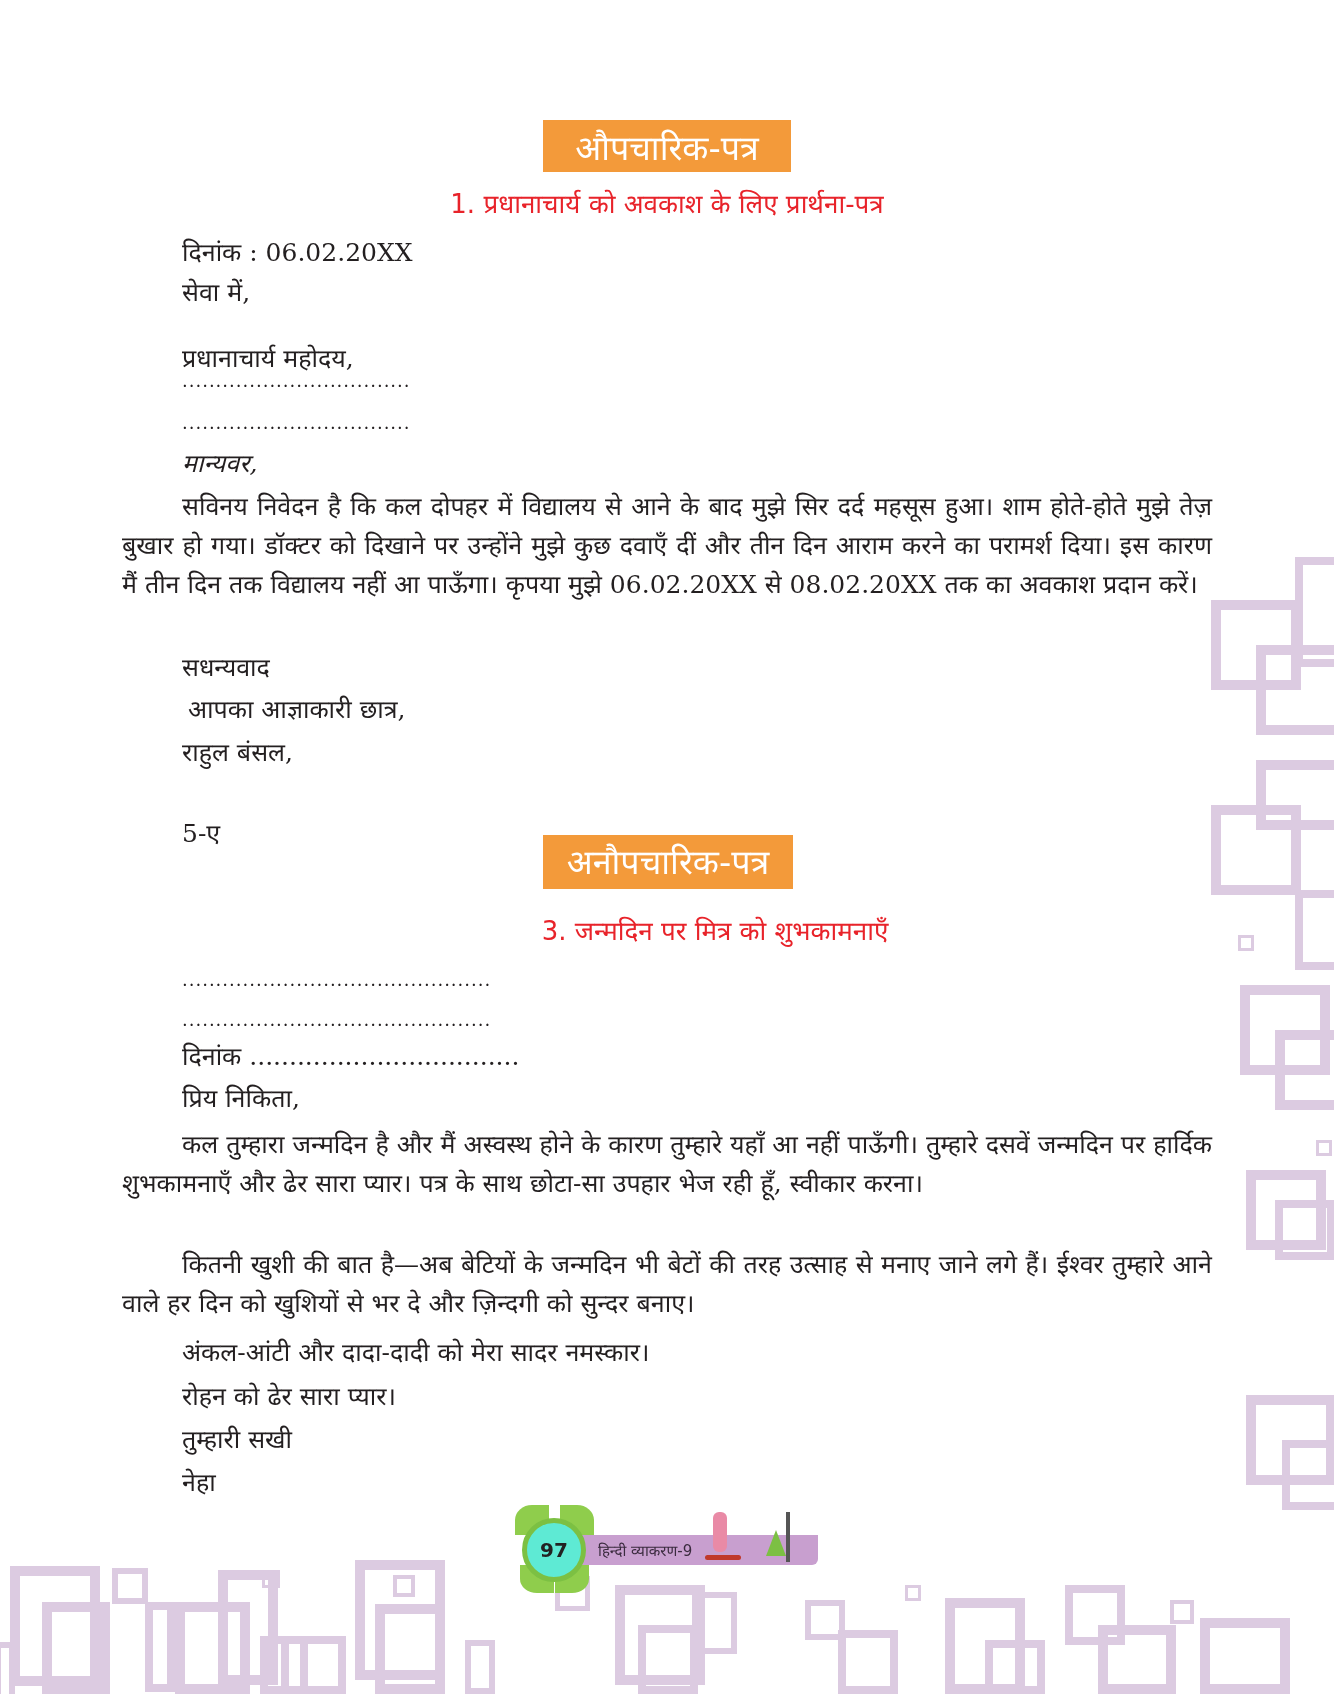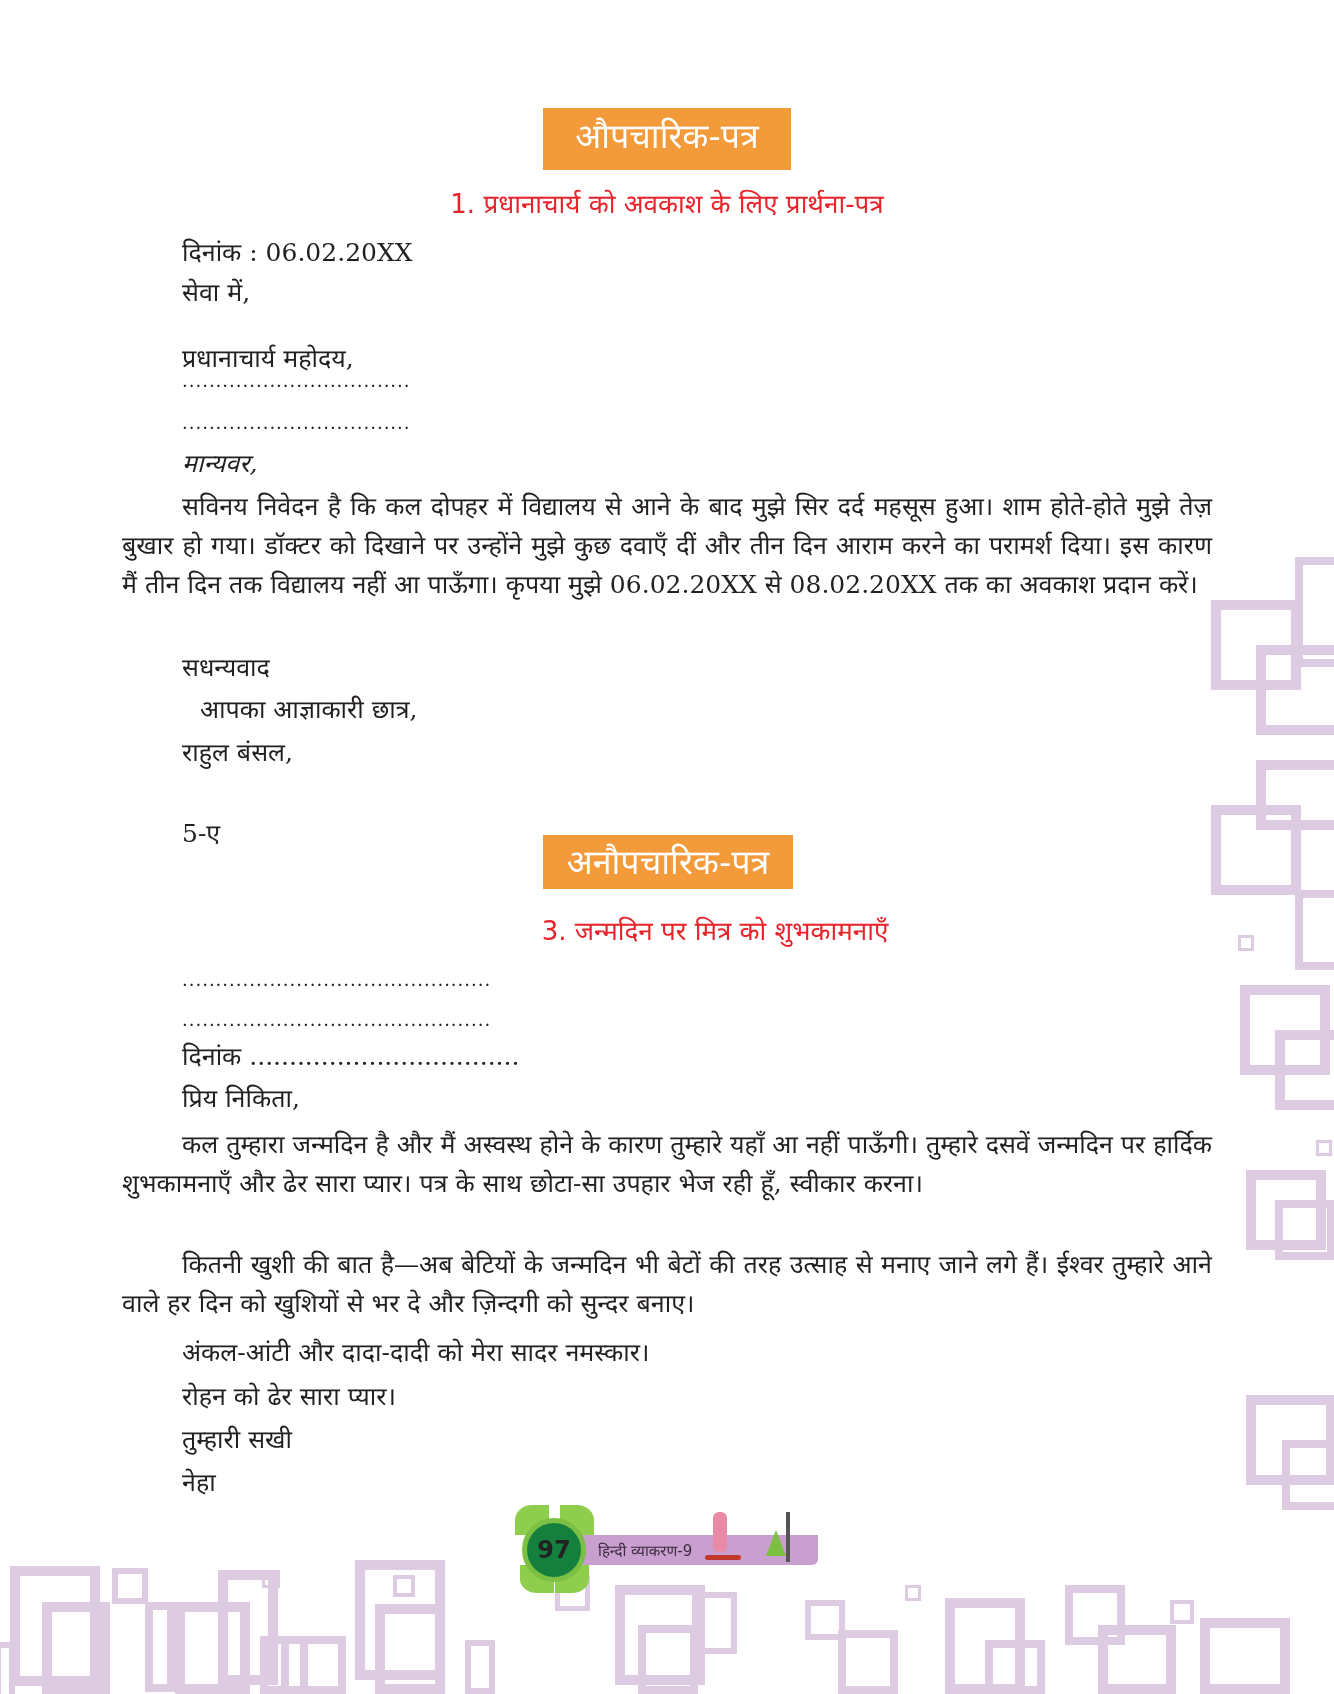--- a/index.html
+++ b/index.html
@@ -12,22 +12,22 @@
   .letter-title { position:absolute; left:0; width:1334px; text-align:center; color:#e8232a;
          font-family:"DejaVu Sans","Liberation Sans",sans-serif; font-size:26px; }
   .line { position:absolute; font-size:25px; white-space:nowrap; line-height:34px; }
   .para { position:absolute; left:122px; width:1090px; font-size:25px; line-height:39px;
           text-align:justify; text-indent:60px; }
   .footer-band { position:absolute; left:560px; top:1535px; width:258px; height:30px;
           background:#c89fcf; border-radius:0 0 6px 0; }
   .footer-text { position:absolute; left:598px; top:1540px; font-size:15px; color:#3b2b3f;
           font-family:"DejaVu Sans","Liberation Sans",sans-serif; }
   .page-circle { position:absolute; left:522px; top:1518px; width:64px; height:64px; border-radius:50%;
-          background:#15803d; border:5px solid #7cc043; box-sizing:border-box;
-          font-family:"DejaVu Sans","Liberation Sans",sans-serif; font-weight:bold; font-size:24px;
+          background:#5eead4; border:5px solid #7cc043; box-sizing:border-box;
+          font-family:"DejaVu Sans","Liberation Sans",sans-serif; font-weight:bold; font-size:20px;
           text-align:center; line-height:54px; color:#222; }
   .leaf { position:absolute; background:#8fcd4c; border-radius:50% 0 50% 0; }
 </style>
 </head>
 <body>
 
 <div class="deco" style="left:1295px;top:557px;width:60px;height:110px;border-width:8px;"></div>
 <div class="deco" style="left:1211px;top:600px;width:90px;height:90px;border-width:10px;"></div>
 <div class="deco" style="left:1256px;top:645px;width:90px;height:90px;border-width:10px;"></div>
 <div class="deco" style="left:1256px;top:760px;width:90px;height:70px;border-width:10px;"></div>
@@ -63,34 +63,34 @@
 <div class="deco" style="left:805px;top:1600px;width:40px;height:40px;border-width:6px;"></div>
 <div class="deco" style="left:838px;top:1630px;width:60px;height:64px;border-width:8px;"></div>
 <div class="deco" style="left:905px;top:1585px;width:16px;height:16px;border-width:3px;"></div>
 <div class="deco" style="left:945px;top:1598px;width:80px;height:96px;border-width:10px;"></div>
 <div class="deco" style="left:985px;top:1640px;width:60px;height:54px;border-width:8px;"></div>
 <div class="deco" style="left:1065px;top:1585px;width:60px;height:60px;border-width:8px;"></div>
 <div class="deco" style="left:1098px;top:1625px;width:78px;height:69px;border-width:10px;"></div>
 <div class="deco" style="left:1170px;top:1600px;width:24px;height:24px;border-width:4px;"></div>
 <div class="deco" style="left:1200px;top:1618px;width:90px;height:76px;border-width:10px;"></div>
 
-<div class="section-badge" style="left:543px;top:108px;width:248px;height:62px;line-height:56px;">औपचारिक-पत्र</div>
+<div class="section-badge" style="left:543px;top:120px;width:248px;height:52px;line-height:56px;">औपचारिक-पत्र</div>
 <div class="letter-title" style="top:185px;">1. प्रधानाचार्य को अवकाश के लिए प्रार्थना-पत्र</div>
 
 <div class="line" style="left:182px;top:236px;">दिनांक : 06.02.20XX</div>
 <div class="line" style="left:182px;top:276px;">सेवा में,</div>
 <div class="line" style="left:182px;top:319px;margin-top:23px;">प्रधानाचार्य महोदय,</div>
 <div class="line" style="left:182px;top:364px;font-size:18px;letter-spacing:1px;">..................................</div>
 <div class="line" style="left:182px;top:406px;font-size:18px;letter-spacing:1px;">..................................</div>
 <div class="line" style="left:182px;top:447px;font-style:italic;">मान्यवर,</div>
 
 <div class="para" style="top:487px;">सविनय निवेदन है कि कल दोपहर में विद्यालय से आने के बाद मुझे सिर दर्द महसूस हुआ। शाम होते-होते मुझे तेज़ बुखार हो गया। डॉक्टर को दिखाने पर उन्होंने मुझे कुछ दवाएँ दीं और तीन दिन आराम करने का परामर्श दिया। इस कारण मैं तीन दिन तक विद्यालय नहीं आ पाऊँगा। कृपया मुझे 06.02.20XX से 08.02.20XX तक का अवकाश प्रदान करें।</div>
 
 <div class="line" style="left:182px;top:651px;">सधन्यवाद</div>
-<div class="line" style="left:200px;top:693px;">आपका आज्ञाकारी छात्र,</div>
+<div class="line" style="left:188px;top:693px;">आपका आज्ञाकारी छात्र,</div>
 <div class="line" style="left:182px;top:736px;">राहुल बंसल,</div>
 <div class="line" style="left:182px;top:778px;margin-top:39px;">5-ए</div>
 
 <div class="section-badge" style="left:543px;top:835px;width:250px;height:54px;line-height:54px;">अनौपचारिक-पत्र</div>
 <div class="letter-title" style="top:912px;padding-left:48px;">3. जन्मदिन पर मित्र को शुभकामनाएँ</div>
 
 <div class="line" style="left:182px;top:963px;font-size:18px;letter-spacing:1px;">..............................................</div>
 <div class="line" style="left:182px;top:1003px;font-size:18px;letter-spacing:1px;">..............................................</div>
 <div class="line" style="left:182px;top:1040px;">दिनांक ..................................</div>
 <div class="line" style="left:182px;top:1082px;">प्रिय निकिता,</div>

